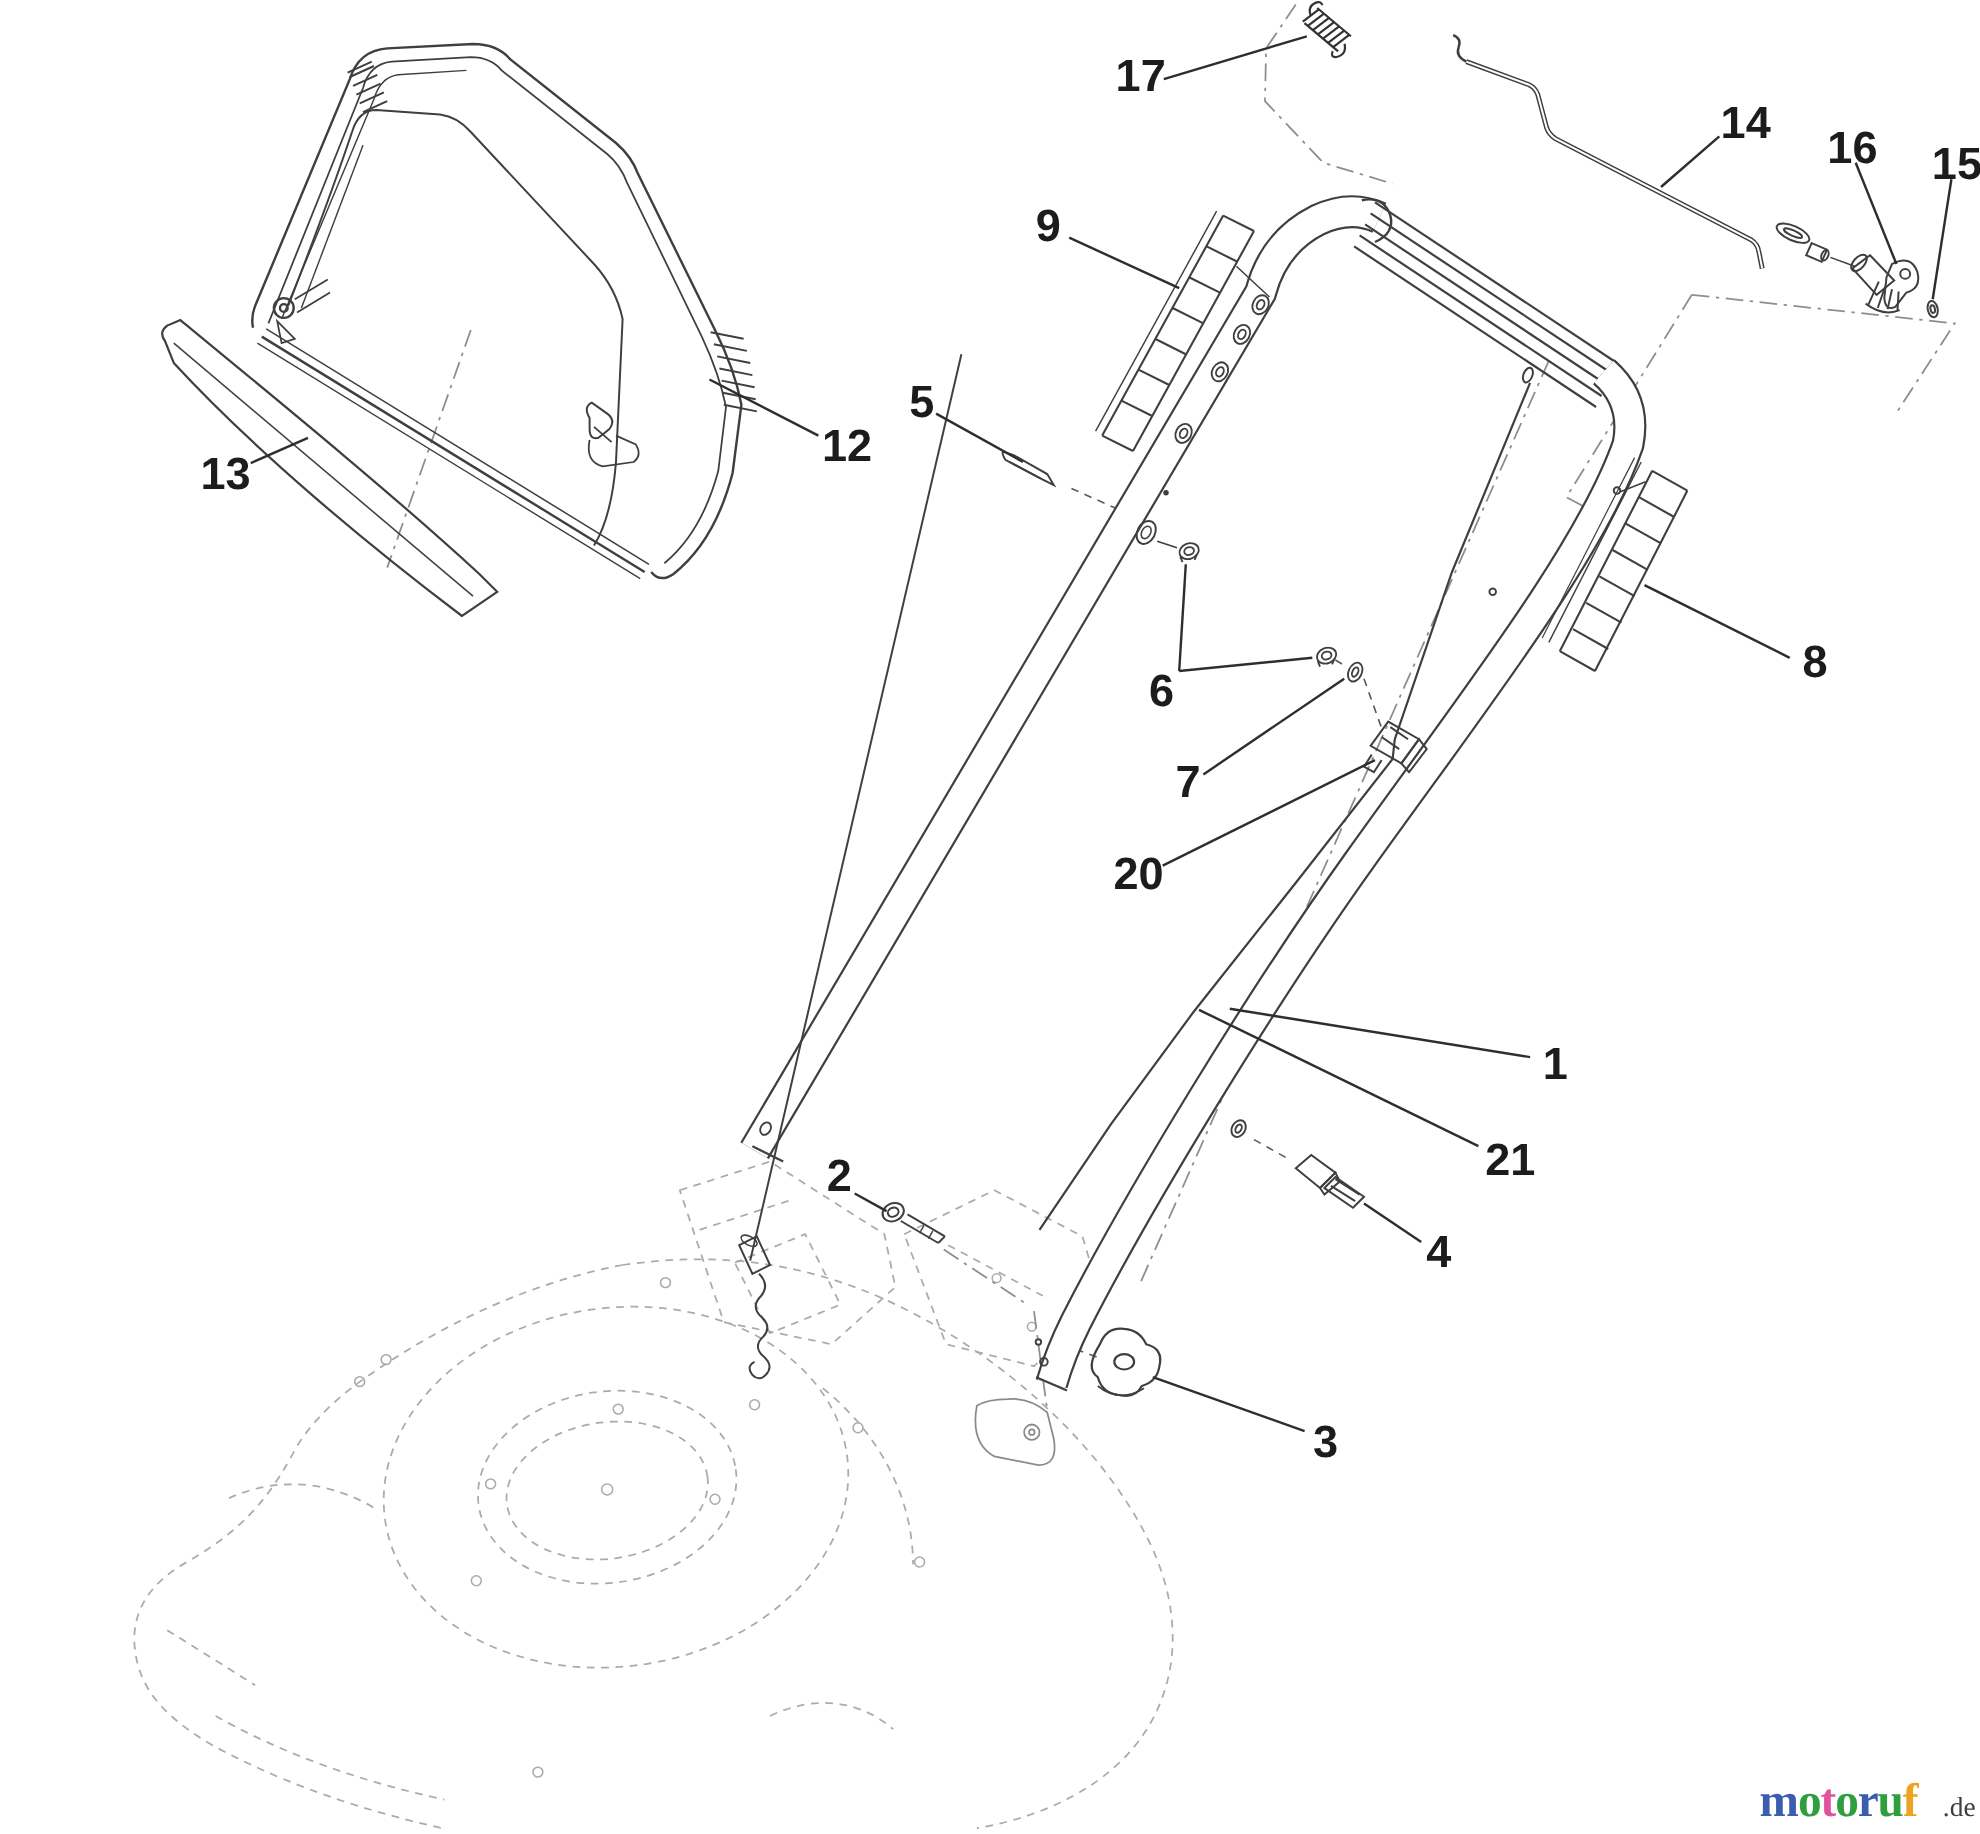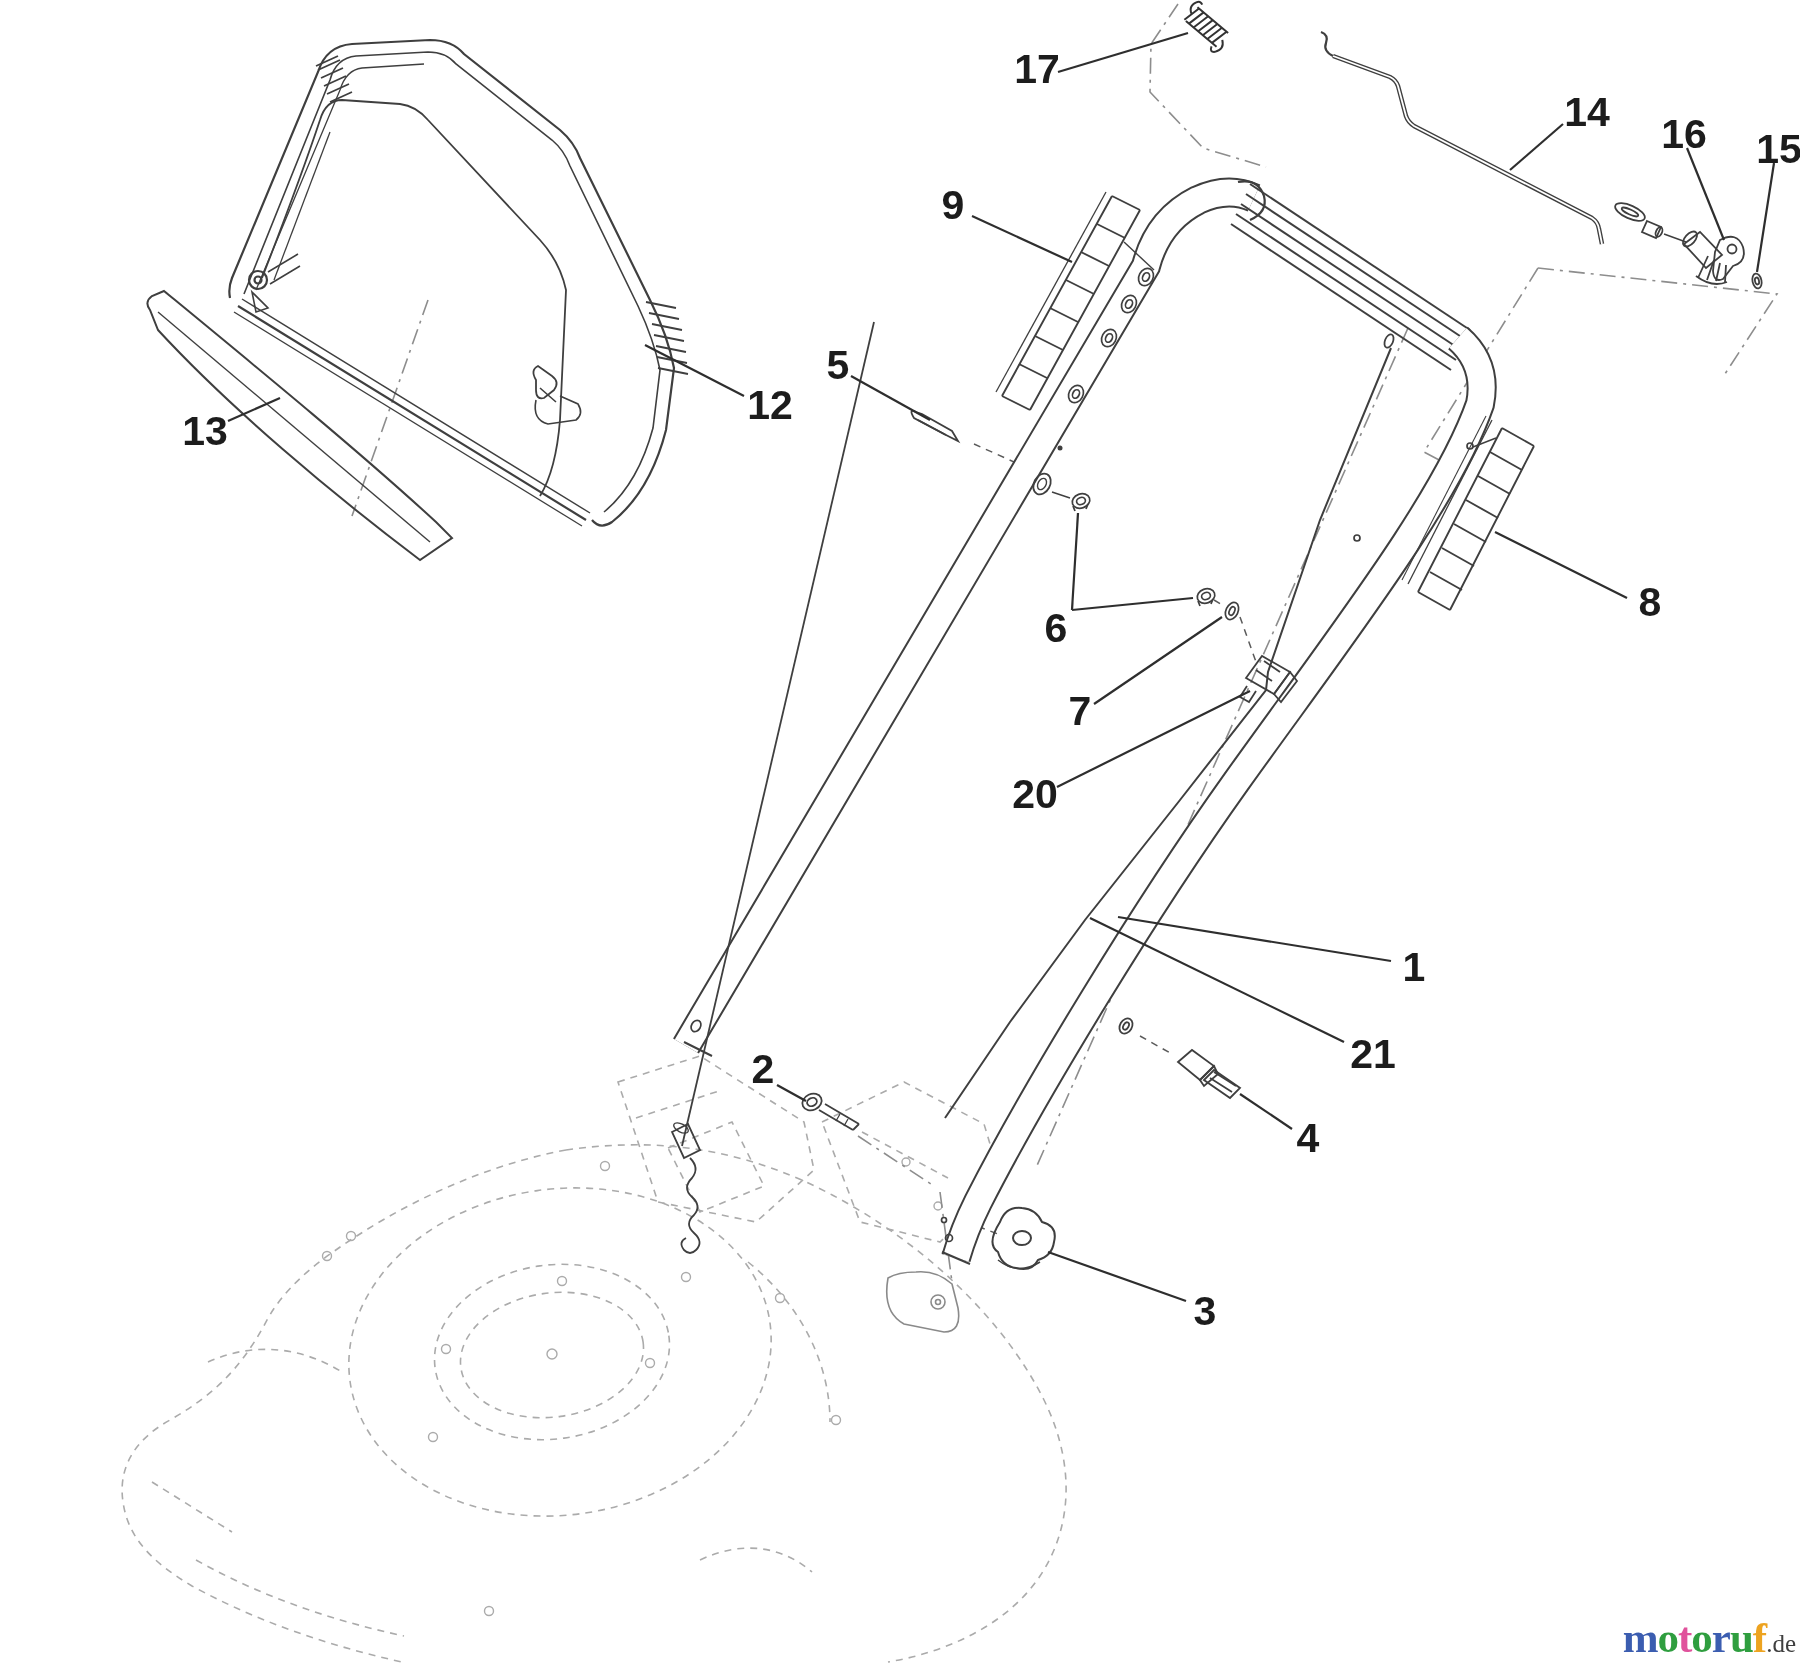--- a/index.html
+++ b/index.html
@@ -4,21 +4,21 @@
 <style>
   html,body{margin:0;padding:0;background:#fff;}
   .canvas{position:relative;width:1800px;height:1667px;background:#ffffff;overflow:hidden;
           font-family:"Liberation Sans", sans-serif;}
   svg{position:absolute;left:0;top:0;}
   .callout-text{font-family:"Liberation Sans", sans-serif;font-size:41px;font-weight:600;fill:#1c1c1c;}
   .leader{stroke:#2e2e2e;stroke-width:2.2;fill:none;}
   #watermark{position:absolute;right:4px;bottom:8px;
              font-family:"Liberation Serif", serif;font-weight:700;font-size:43px;
              letter-spacing:-1px;line-height:1;user-select:none;}
-  #watermark .suffix{font-size:25px;font-weight:400;letter-spacing:0;}
+  #watermark .suffix{font-size:25px;font-weight:400;letter-spacing:0;margin-left:23px;}
 </style>
 </head>
 <body>
 
 <div class="canvas">
 <svg width="1800" height="1667" viewBox="0 0 1800 1667">
 
   <g stroke="#ababab" stroke-width="1.6" fill="none" stroke-dasharray="7 6">
     <path d="M566,1150 C480,1166 398,1206 333,1252 C298,1276 276,1302 266,1322
              C238,1374 208,1398 170,1420 C134,1440 118,1468 123,1502

